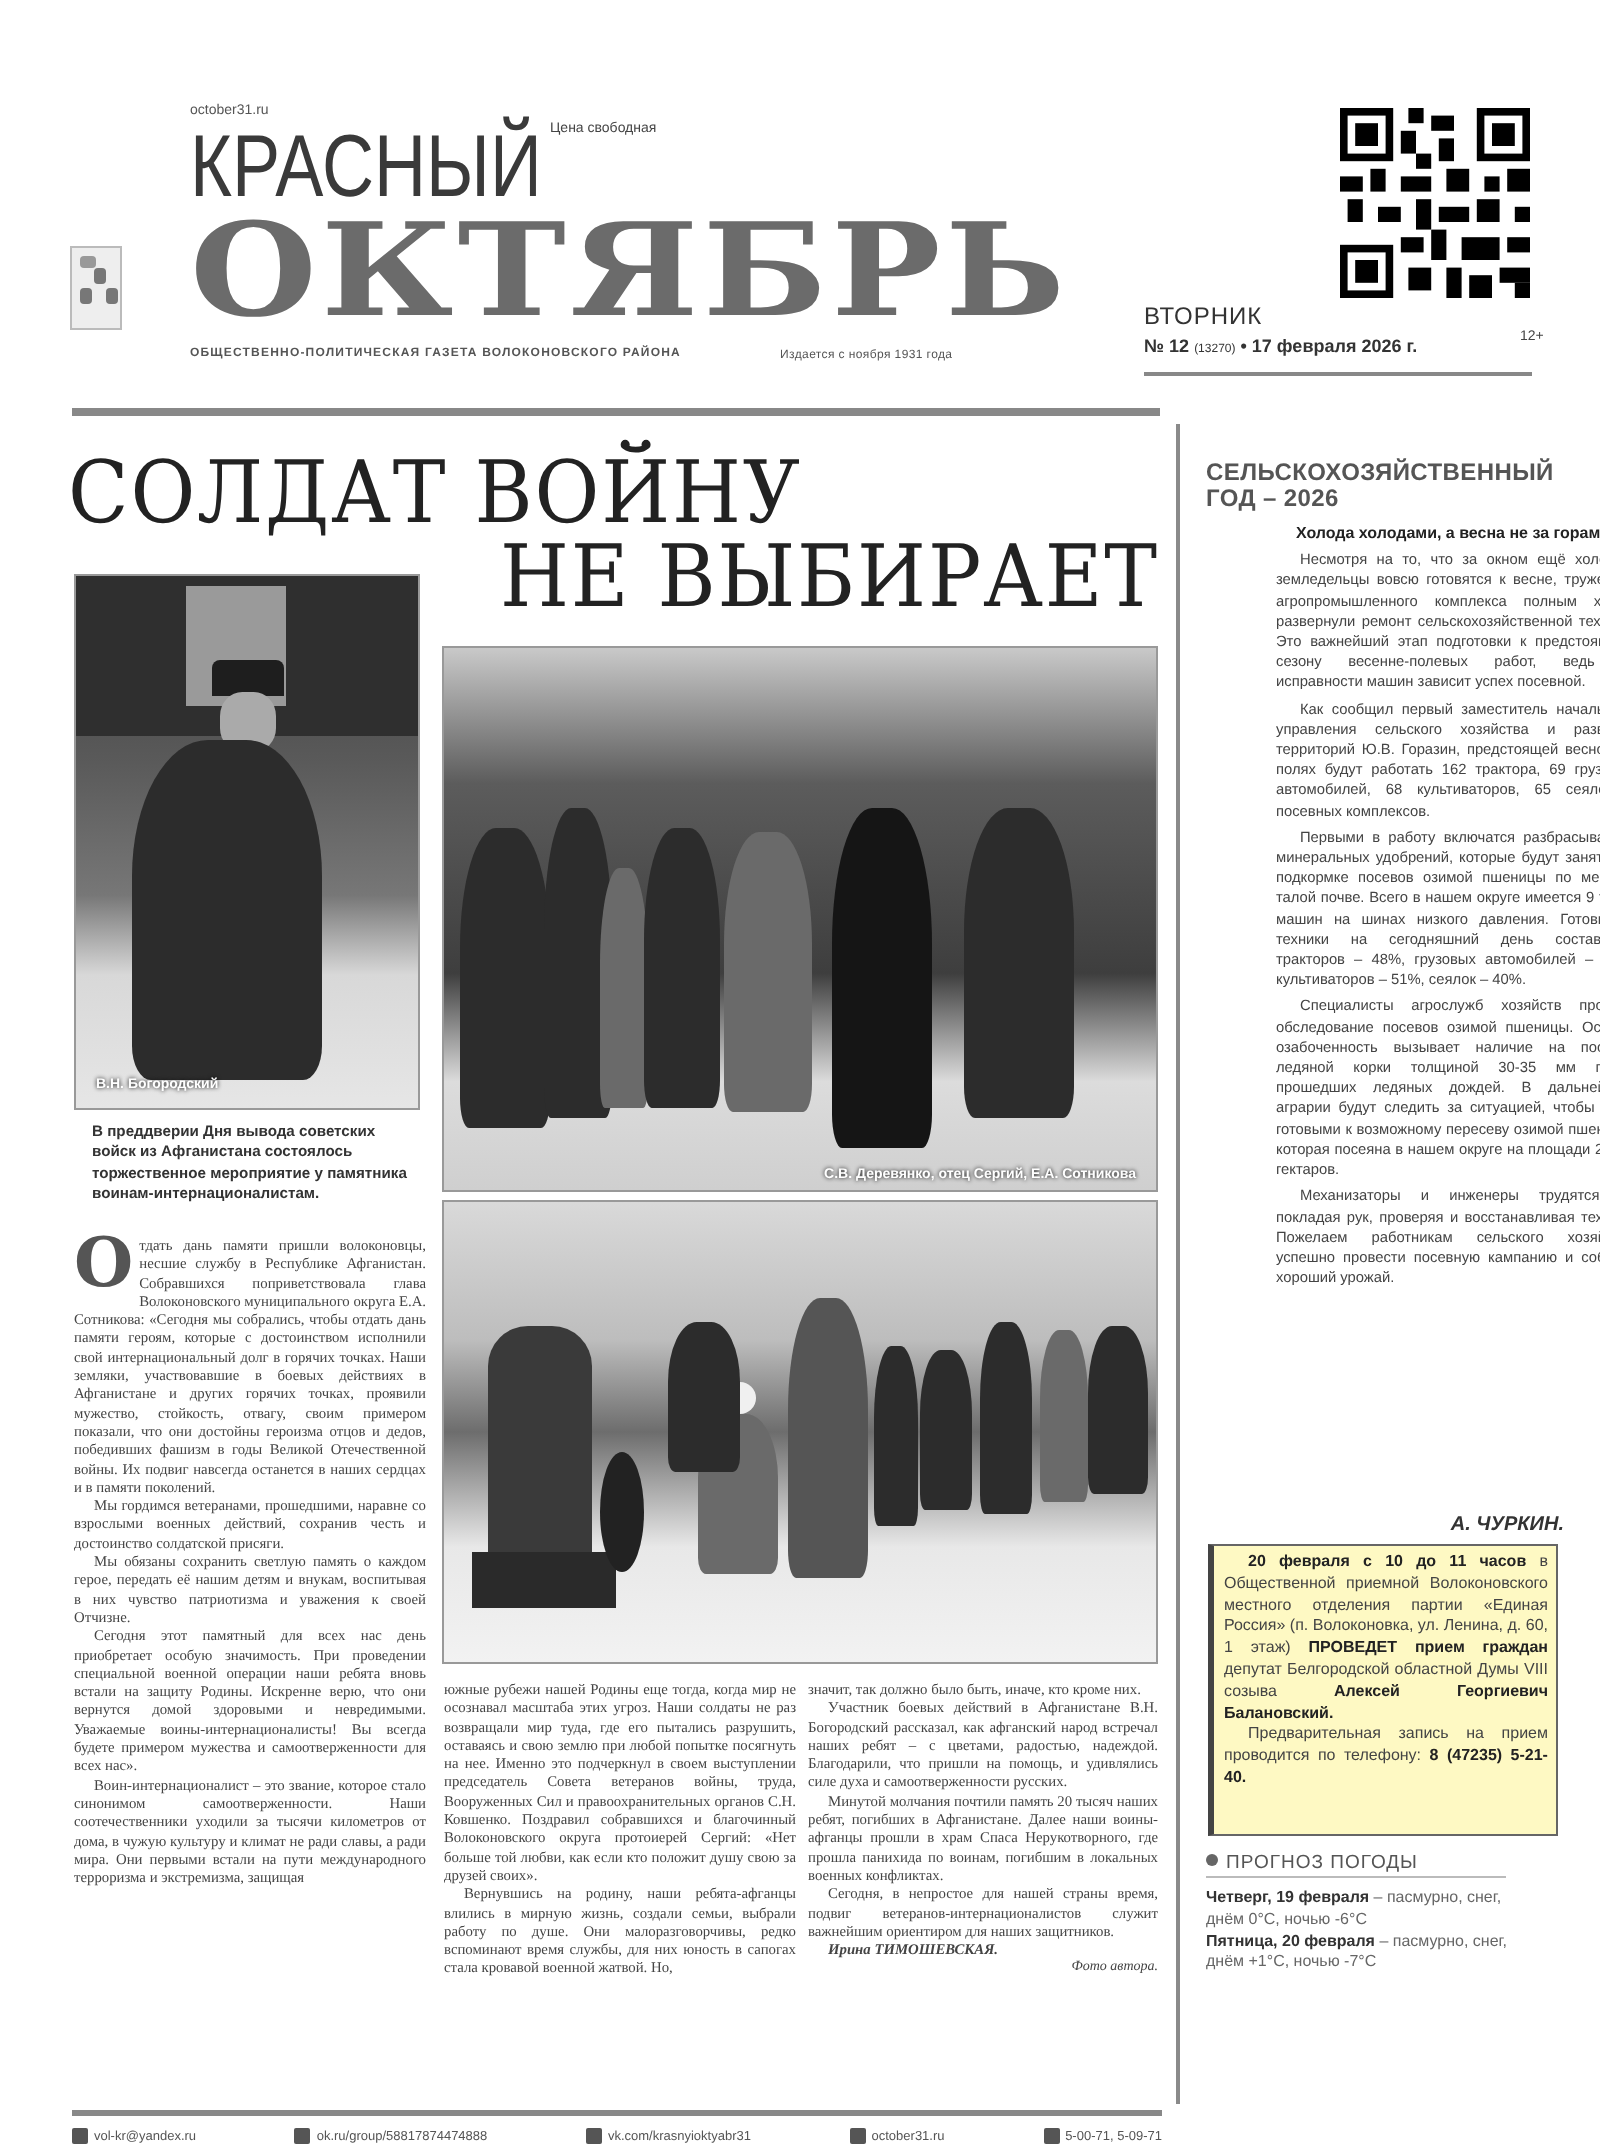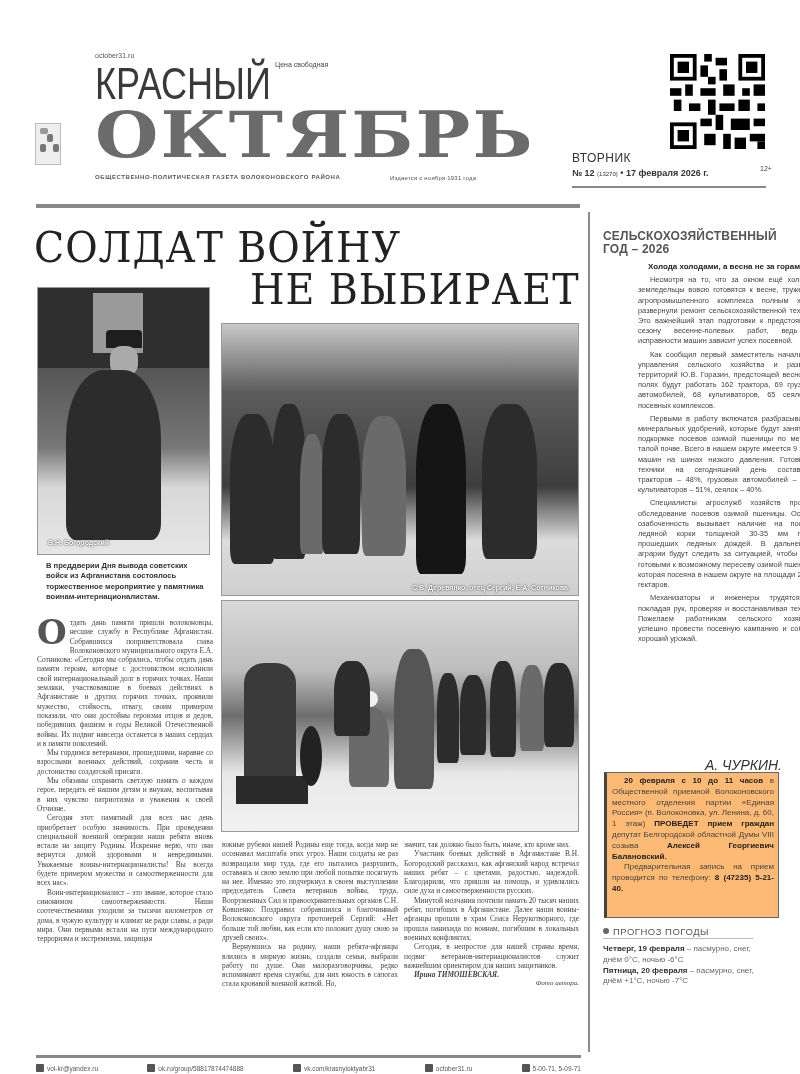--- a/index.html
+++ b/index.html
@@ -64,24 +64,24 @@
   .sig-small { text-align: right; font-style: italic; font-size: 7px; }
 
   
   .sidebar-rule { position: absolute; left: 588px; top: 212px; width: 2px; height: 840px; background: #8a8a8a; }
   .sb-title { position: absolute; left: 603px; top: 230px; width: 180px; font-size: 12px; font-weight: bold;
     color: #555; line-height: 13px; letter-spacing: 0.2px; }
   .sb-body { position: absolute; left: 638px; top: 262px; width: 180px; font-size: 7.4px; line-height: 10.2px;
     color: #444; text-align: justify; }
   .sb-body p { text-indent: 12px; margin-bottom: 3px; }
   .sb-body p.intro { text-indent: 10px; font-weight: bold; color: #222; font-size: 8px; }
-  .sb-sig { position: absolute; left: 602px; top: 757px; width: 180px; text-align: right; font-size: 14px;
-    font-weight: normal; font-style: italic; color: #333; }
+  .sb-sig { position: absolute; left: 602px; top: 757px; width: 180px; text-align: right; font-size: 10px;
+    font-weight: bold; font-style: italic; color: #333; }
   .notice { position: absolute; left: 604px; top: 772px; width: 175px; height: 146px; border: 1px solid #666;
-    border-left: 3px solid #444; background: #fdba74; padding: 3px 4px 3px 5px; font-size: 8px; line-height: 10.8px;
+    border-left: 3px solid #444; background: #fef9c3; padding: 3px 4px 3px 5px; font-size: 8px; line-height: 10.8px;
     color: #444; text-align: justify; }
   .notice p { text-indent: 12px; }
   .notice b { color: #222; }
   .weather-h { position: absolute; left: 603px; top: 926px; font-size: 9.5px; color: #555; letter-spacing: 0.5px; }
   .weather-h .dot { display: inline-block; width: 6px; height: 6px; border-radius: 50%; background: #666; margin-right: 4px; vertical-align: 1px; }
   .weather-rule { position: absolute; left: 603px; top: 938px; width: 150px; height: 1px; background: #bbb; }
   .weather { position: absolute; left: 603px; top: 944px; width: 165px; font-size: 8px; line-height: 10.8px; color: #666; }
   .weather b { color: #333; }
 
   

